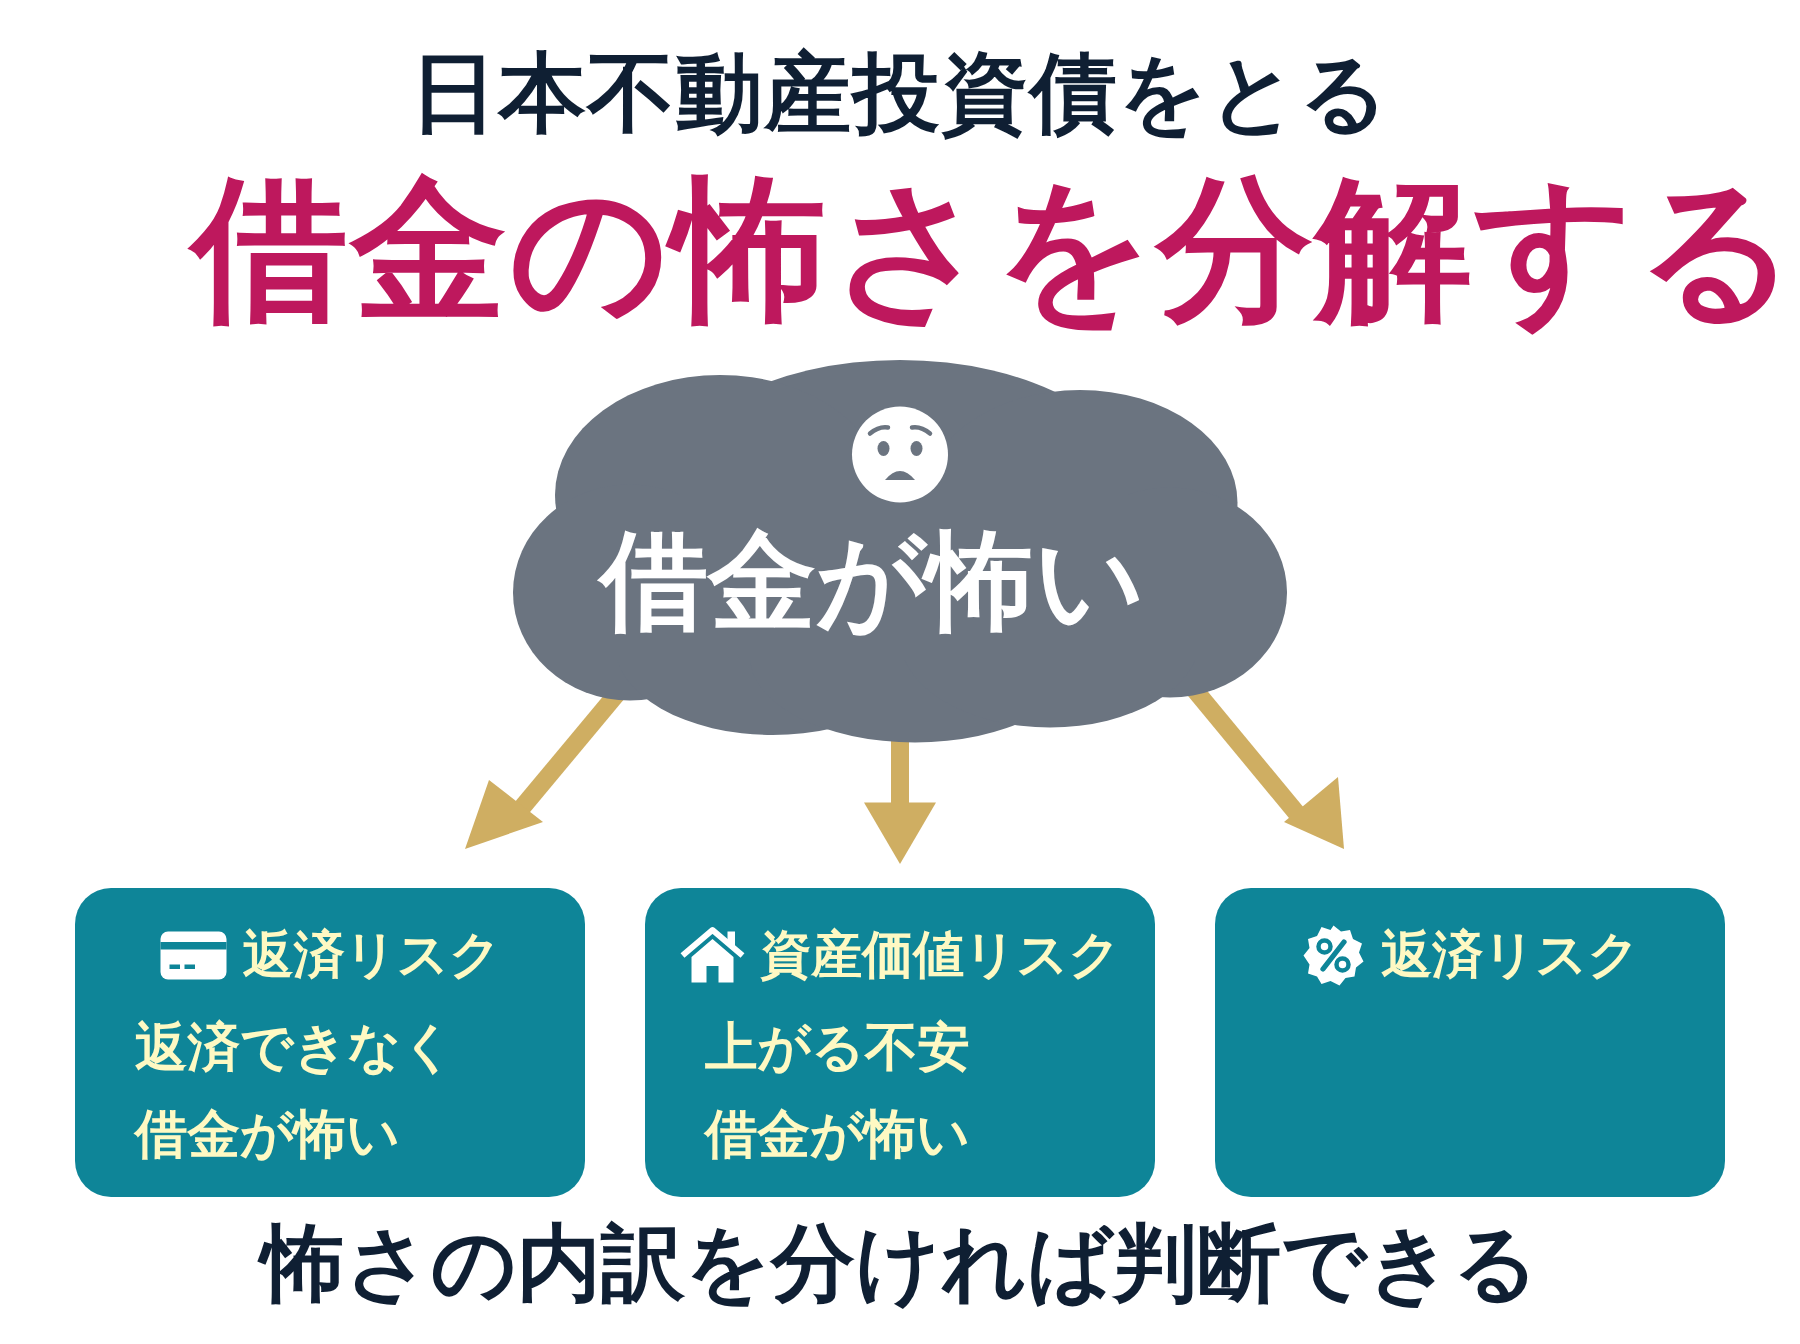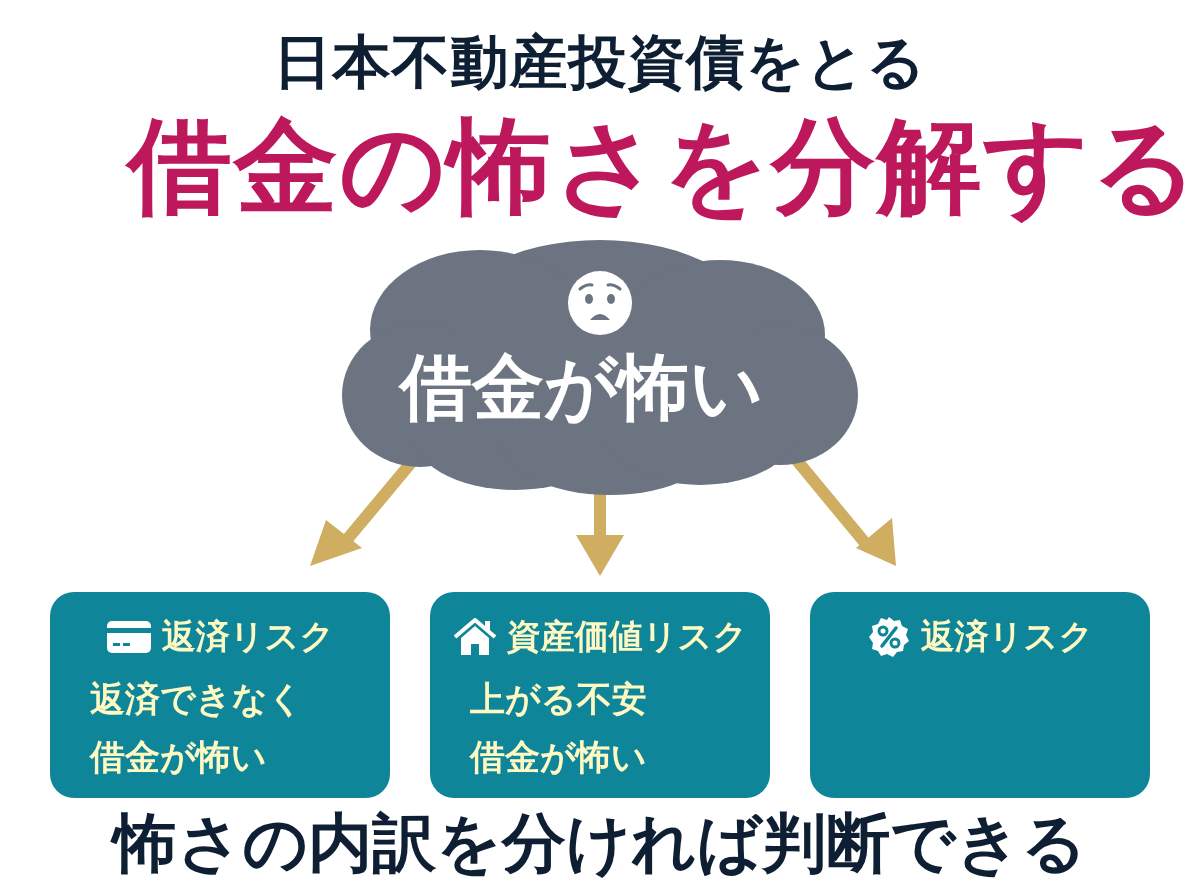--- a/index.html
+++ b/index.html
@@ -13,21 +13,21 @@
   .cloud-label{position:absolute;left:400px;top:352px;width:400px;text-align:left;
        font-size:72px;font-weight:bold;color:#ffffff;line-height:70px;}
   .card{position:absolute;top:592px;width:340px;height:206px;background:#0e8598;
        border-radius:24px;color:#fef9c3;text-align:left;}
   .card .head{display:flex;align-items:center;justify-content:center;margin-top:20px;height:50px;
        font-size:34px;font-weight:bold;gap:10px;}
   .card .head svg{flex:none;}
   .card .body{font-size:35px;font-weight:bold;line-height:58px;margin-top:8px;}
   .card .body span{display:block;margin-left:40px;}
   .footer{position:absolute;left:0;top:808px;width:1200px;text-align:center;
-       font-size:64px;font-weight:bold;color:#0f1f33;line-height:70px;}
+       font-size:56px;font-weight:bold;color:#0f1f33;line-height:70px;}
 </style>
 </head>
 <body>
 
 <div class="title-sub">日本不動産投資債をとる</div>
 <div class="title-main">借金の怖さを分解する</div>
 
 <svg class="diagram" width="1200" height="896">
 
   <g fill="#cfae62" stroke="#cfae62">

